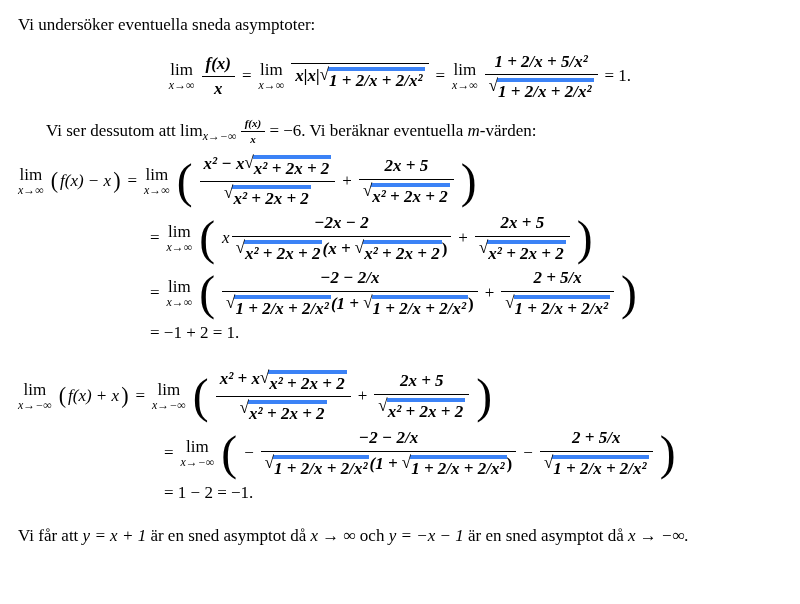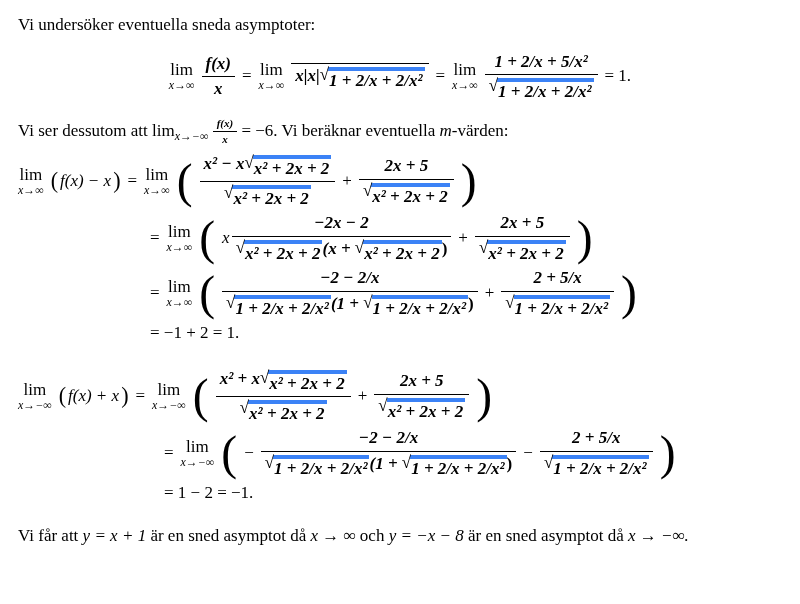--- a/index.html
+++ b/index.html
@@ -51,21 +51,21 @@
   
   .bp { font-size: 2.8em; font-style: normal; line-height: 1; font-weight: 400; }
   .mp { font-size: 1.3em; font-style: normal; line-height: 1; }
 
   sub { font-size: 0.7em; }
 
   .indent2 { margin-left: 132px; }
   .indent3 { margin-left: 146px; }
 
   #eq1 { margin: 14px 0 16px 0; }
-  #para2 { margin-bottom: 2px; }
+  #para2 { margin-bottom: 2px; margin-left: 28px; }
   #disp2 { margin-top: 8px; }
   #disp2 .eqrow { margin-bottom: 5px; }
   #disp3 { margin-top: 26px; }
   #disp3 .eqrow { margin-bottom: 5px; }
   #outro { margin-top: 20px; width: 764px; }
 </style>
 </head>
 <body>
 
 <p id="intro">
@@ -293,16 +293,16 @@
     <span class="rm">= 1 − 2 = −1.</span>
   </div>
 </div>
 
 <p id="outro">
   <span>Vi får att</span>
   <span class="it">y = x + 1</span>
   <span>är en sned asymptot då</span>
   <span class="it">x → ∞</span>
   <span>och</span>
-  <span class="it">y = −x − 8</span>
+  <span class="it">y = −x − 1</span>
   <span>är en sned asymptot då</span>
   <span class="it">x → −∞.</span>
 </p>
 
 </body></html>

